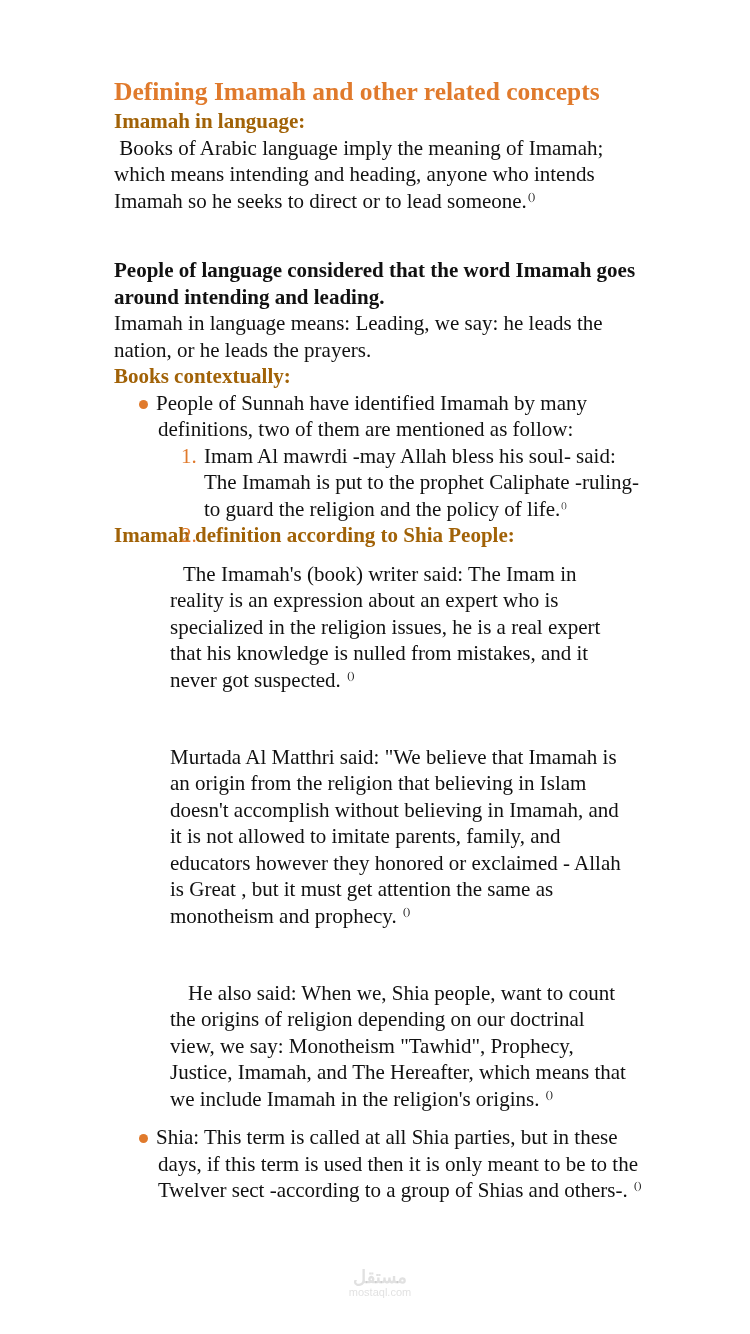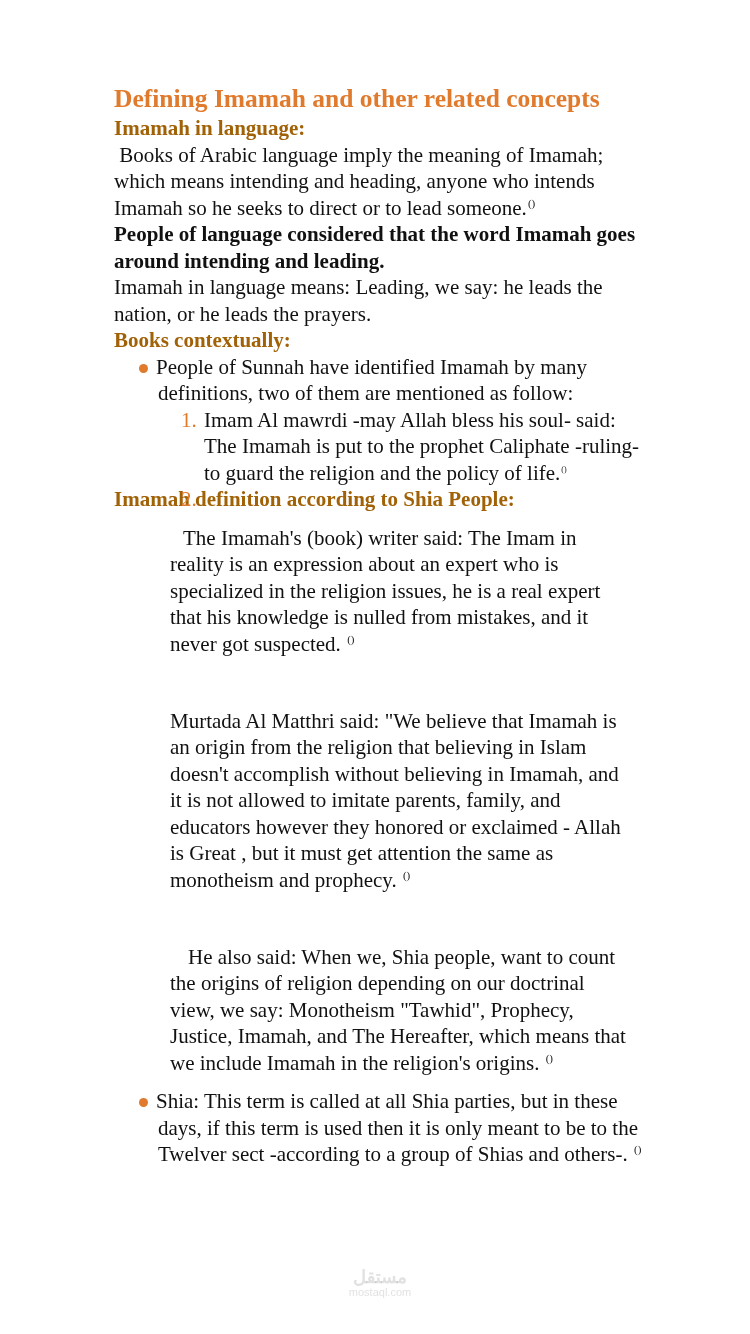--- a/index.html
+++ b/index.html
@@ -11,21 +11,21 @@
     width: 750px;
     height: 1334px;
     overflow: hidden;
     position: relative;
     font-family: "Liberation Serif", "DejaVu Serif", serif;
     color: #111111;
   }
   .page {
     position: absolute;
     left: 114px;
-    top: 83px;
+    top: 76px;
     width: 530px;
   }
   .title {
     color: #e07a2c;
     font-weight: bold;
     font-size: 25.5px;
     line-height: 32px;
     margin: 0;
     white-space: nowrap;
   }
@@ -37,20 +37,21 @@
     margin: 0;
     white-space: nowrap;
   }
   .para {
     font-size: 21px;
     line-height: 26.5px;
     margin: 0;
   }
   .bold {
     font-weight: bold;
+    margin-top: 43px;
   }
   .sup {
     font-size: 11px;
     vertical-align: super;
     line-height: 0;
     margin-left: 1px;
   }
   .bullet-item {
     position: relative;
     padding-left: 44px;

